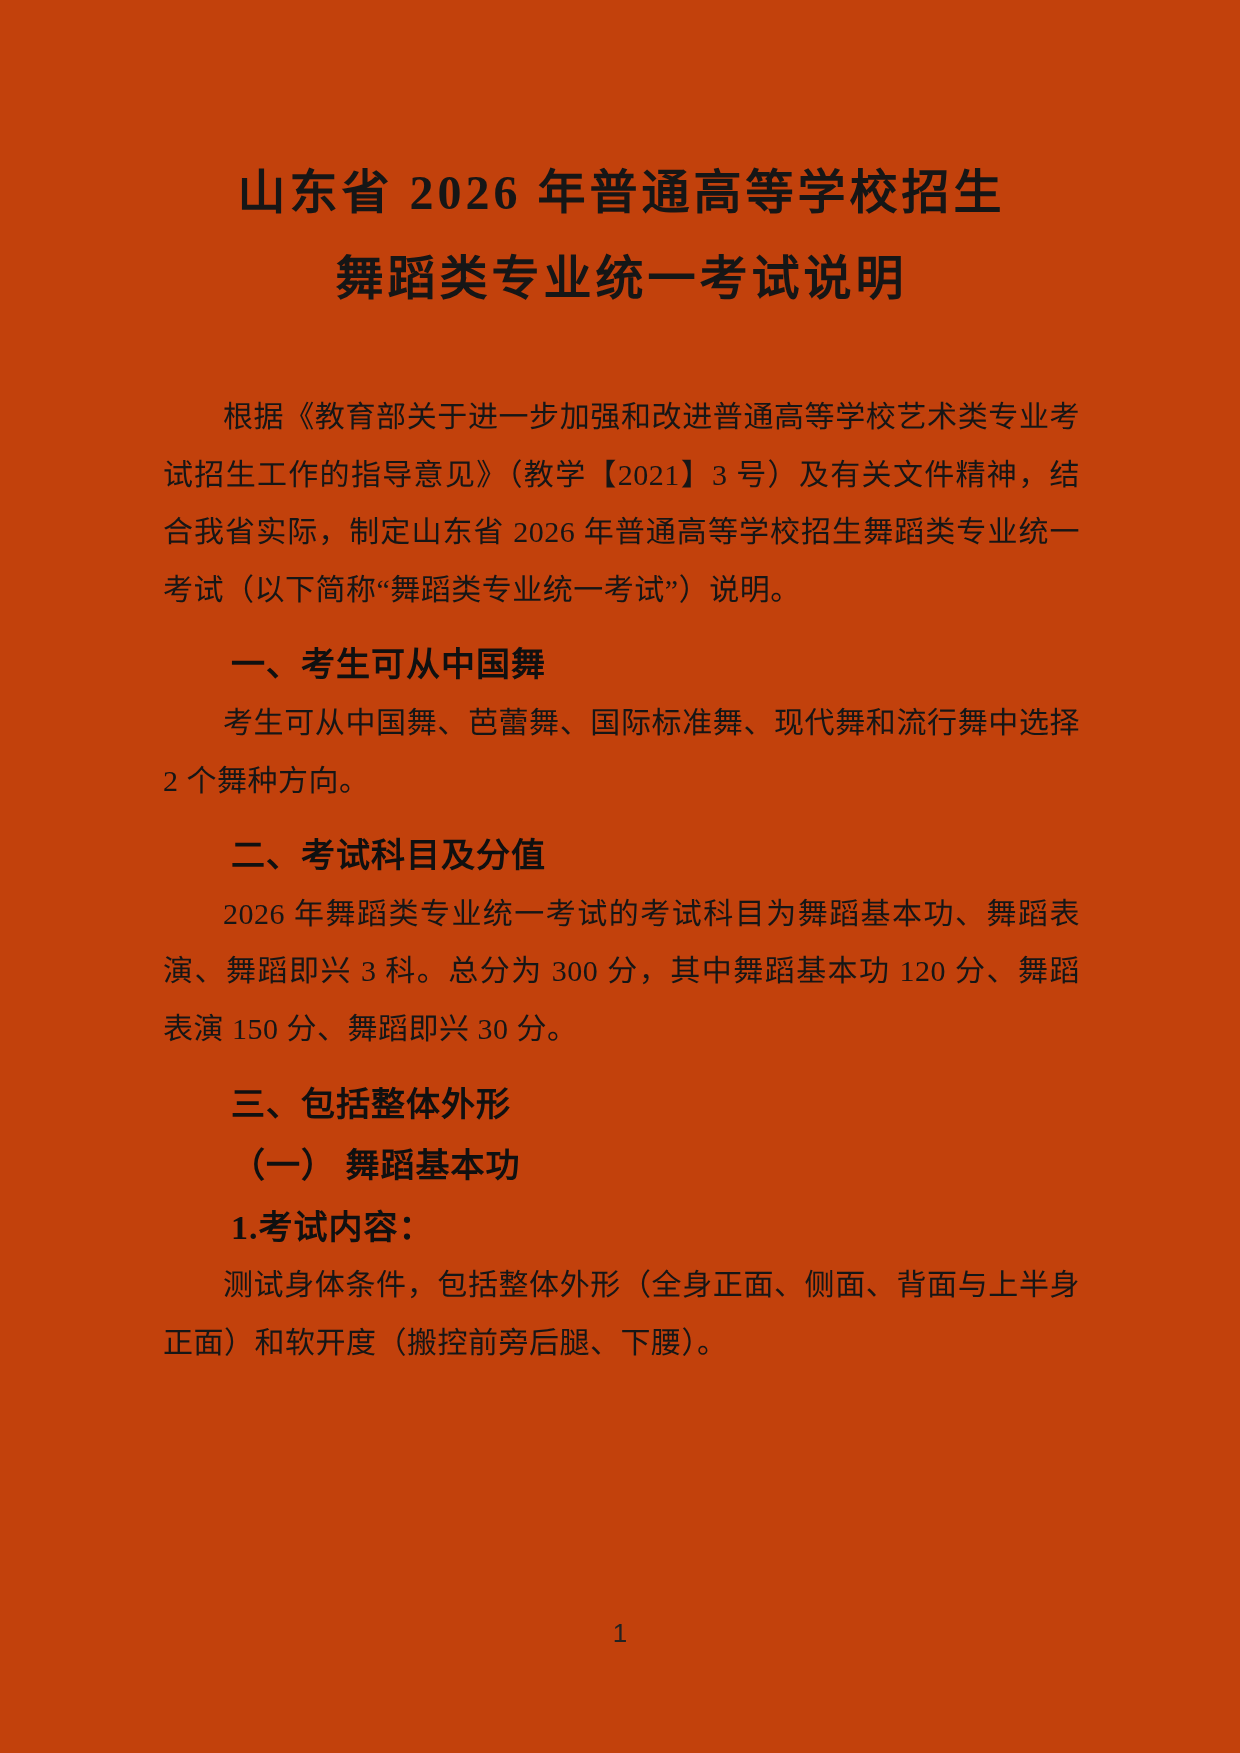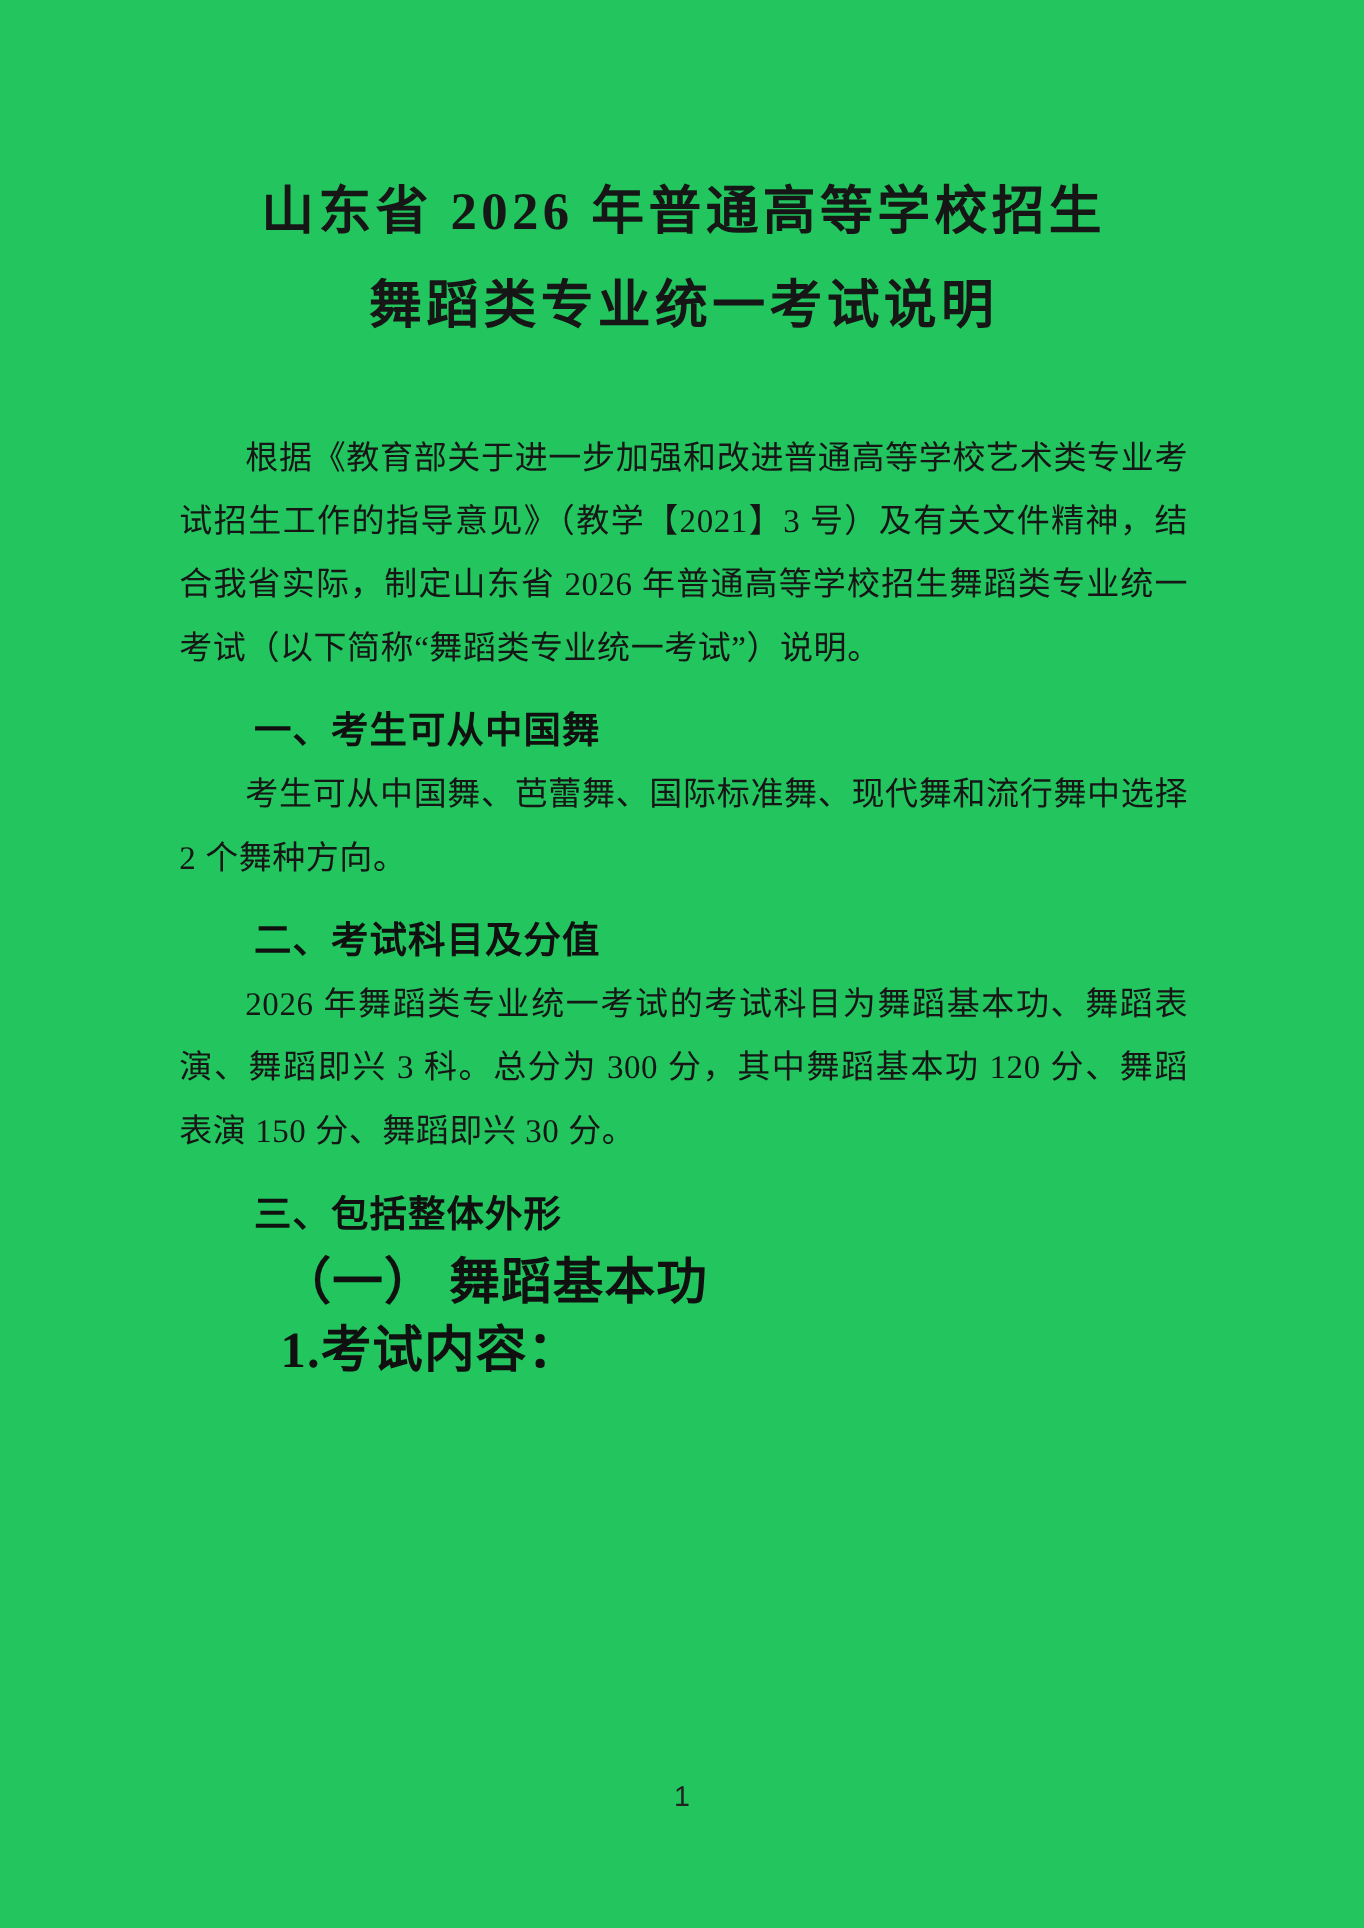--- a/index.html
+++ b/index.html
@@ -5,21 +5,21 @@
   html, body {
     margin: 0;
     padding: 0;
     background: #e8e8e8;
   }
   .page {
     position: relative;
     width: 1240px;
     height: 1753px;
     margin: 0 auto;
-    background: #22c55e;
+    background: #c2410c;
     box-sizing: border-box;
     padding: 150px 160px 0 163px;
     overflow: hidden;
     color: #161616;
   }
   .doc-title {
     text-align: center;
     font-family: "Liberation Serif", "DejaVu Serif", serif;
     font-weight: 700;
     font-size: 48px;
@@ -42,21 +42,21 @@
     font-size: 34px;
     line-height: 57.6px;
     letter-spacing: 1px;
     text-indent: 2em;
     margin: 18px 0 0 0;
     color: #101010;
   }
   .h-sub {
     font-family: "Liberation Serif", "DejaVu Serif", serif;
     font-weight: 700;
-    font-size: 46px;
+    font-size: 34px;
     line-height: 57.6px;
     letter-spacing: 1px;
     text-indent: 2em;
     margin: 4px 0 0 0;
     color: #101010;
   }
   .intro-gap { margin-top: 0; }
   .page-number {
     position: absolute;
     top: 1618px;
@@ -83,16 +83,17 @@
 
   <h2 class="h-main">一、考生可从中国舞</h2>
   <p class="body-par">考生可从中国舞、芭蕾舞、国际标准舞、现代舞和流行舞中选择 2 个舞种方向。</p>
 
   <h2 class="h-main">二、考试科目及分值</h2>
   <p class="body-par">2026 年舞蹈类专业统一考试的考试科目为舞蹈基本功、舞蹈表演、舞蹈即兴 3 科。总分为 300 分，其中舞蹈基本功 120 分、舞蹈表演 150 分、舞蹈即兴 30 分。</p>
 
   <h2 class="h-main">三、包括整体外形</h2>
   <h3 class="h-sub">（一） 舞蹈基本功</h3>
   <h4 class="h-sub">1.考试内容：</h4>
+  <p class="body-par">测试身体条件，包括整体外形（全身正面、侧面、背面与上半身正面）和软开度（搬控前旁后腿、下腰）。</p>
 
   <div class="page-number">1</div>
 
 </div>
 
 </body></html>

